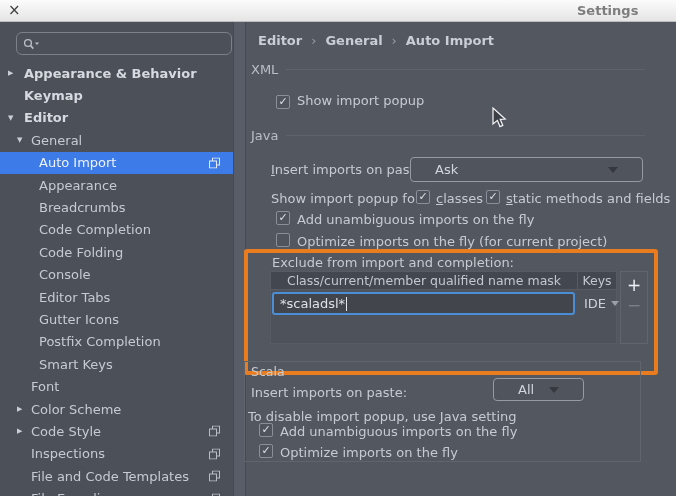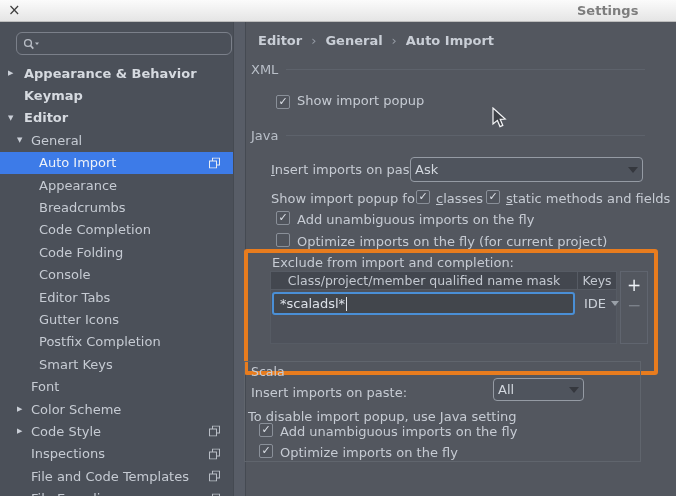--- a/index.html
+++ b/index.html
@@ -47,21 +47,21 @@
   .tsep{position:absolute;left:5px;right:31px;display:flex;align-items:center;height:14px;color:#b9bfc8;font-size:13px;}
   .tsep .line{flex:1;height:1px;background:var(--line);margin-left:8px;margin-top:1px;}
   .tsep.xml{top:40px}.tsep.java{top:106px}
 
   .cb{width:14px;height:14px;border:1px solid #8a9099;border-radius:2px;background:#50545c;
       color:#dde1e8;font-size:11px;line-height:12px;text-align:center;display:inline-block;}
   .label{font-size:13px;color:var(--text);}
   .u{text-decoration:underline;}
 
   .combo{position:absolute;border:1px solid #959ba4;border-radius:4px;background:#4f545d;
-      display:flex;align-items:center;padding:0 4px;color:#d2d7de;}
+      display:flex;align-items:center;padding:0 24px;color:#d2d7de;}
   .combo .tri{margin-left:auto;width:0;height:0;border-left:5px solid transparent;border-right:5px solid transparent;border-top:6px solid #35383e;}
 
   
   .xml-cb{position:absolute;left:30px;top:71px;}
   .xml-cb .label{position:absolute;left:21px;top:0;white-space:nowrap;}
   .ins-label{position:absolute;left:25px;top:140px;white-space:nowrap;}
   .ins-combo{left:164px;top:135px;width:233px;height:25px;}
   .pf-label{position:absolute;left:25px;top:169px;white-space:nowrap;}
   .pf-cb1{position:absolute;left:170px;top:168px;}
   .pf-l1{position:absolute;left:190px;top:169px;}
@@ -245,21 +245,21 @@
   <span class="cb ua-cb">✓</span>
   <span class="ua-label label">Add unambiguous imports on the fly</span>
 
   <span class="cb opt-cb"></span>
   <span class="opt-label label">Optimize imports on the fly (for current project)</span>
 
   <div class="orange">
     <div class="ex-label label">Exclude from import and completion:</div>
     <div class="xtable">
       <div class="thead">
-        <div class="c1">Class/project/member qualified name mask</div>
+        <div class="c1">Class/current/member qualified name mask</div>
         <div class="c2">Keys</div>
       </div>
       <div class="mask-input">
         <span>*scaladsl*</span>
           <span class="caret"></span>
       </div>
       <div class="scope">
         <span>IDE</span>
         <span class="tri"></span>
       </div>

